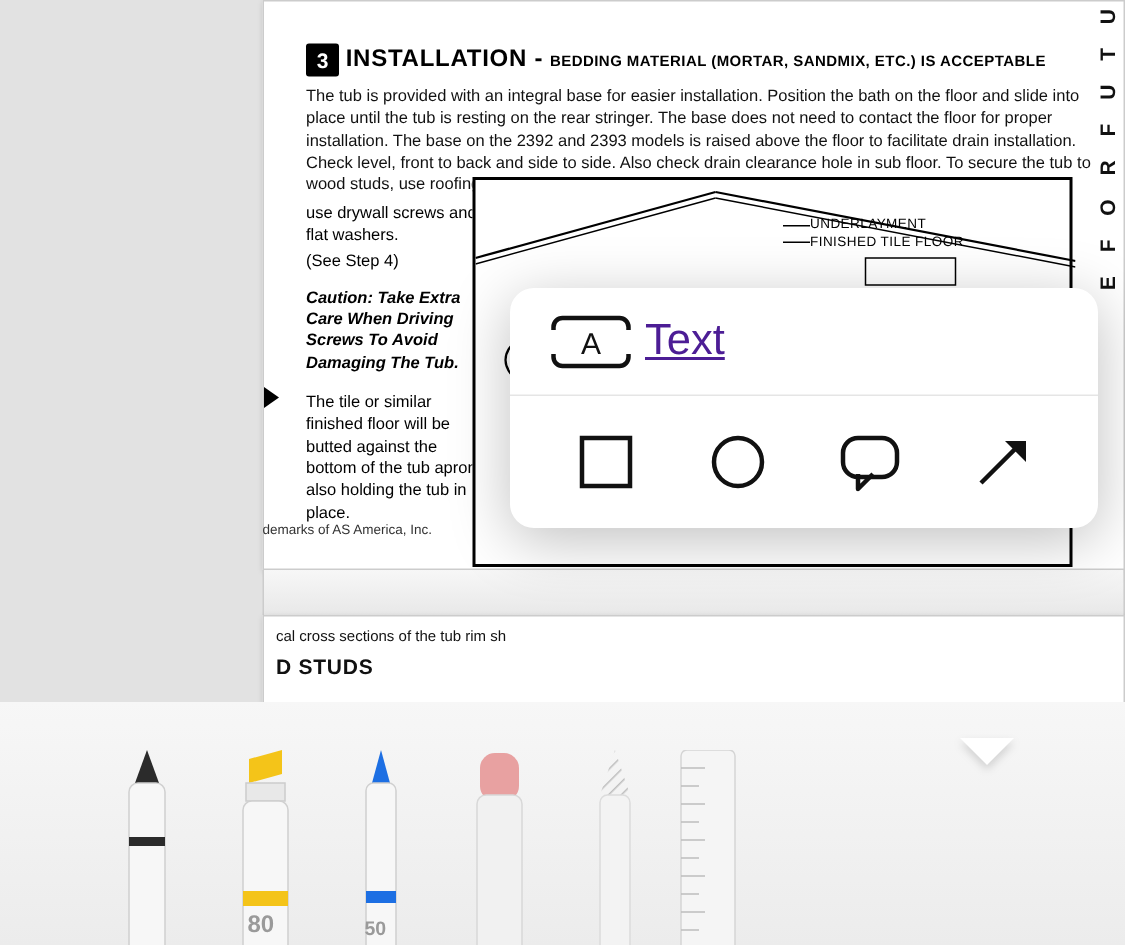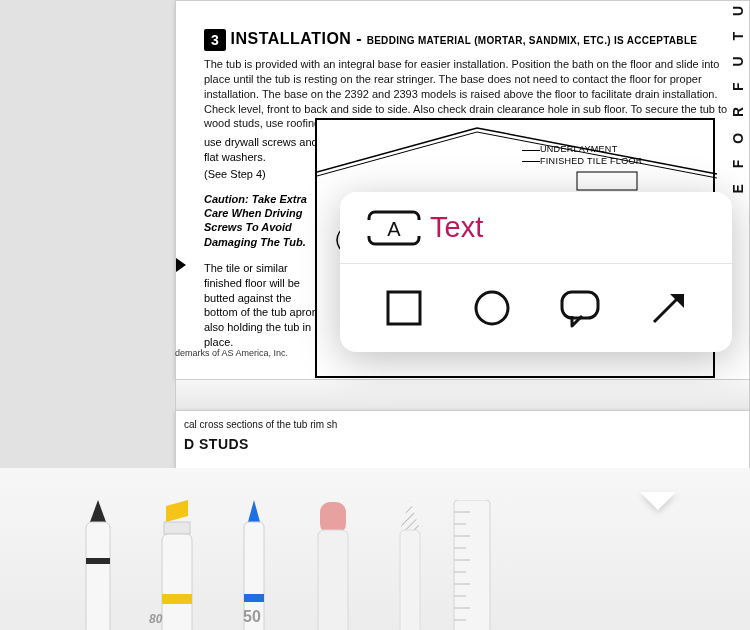--- a/index.html
+++ b/index.html
@@ -39,29 +39,29 @@
   .toolbar { position: absolute; left: 0; top: 468px; width: 750px; height: 162px; background: linear-gradient(#f7f7f7,#ececec); }
   .tool { position: absolute; bottom: -10px; width: 52px; }
   .tool svg { display: block; }
   .tool-pen       { left: 72px; }
   .tool-hl        { left: 150px; }
   .tool-pencil    { left: 228px; }
   .tool-eraser    { left: 306px; }
   .tool-lasso     { left: 384px; }
   .tool-ruler     { left: 448px; width: 48px; }
 
-  .hl-num  { position: absolute; left: 149px; bottom: 4px; font-size: 12px; color: #9a9a9a; font-weight: 600; font-style: italic; }
-  .pcl-num { position: absolute; left: 243px; bottom: 4px; font-size: 16px; color: #9a9a9a; font-weight: 600; }
+  .hl-num  { position: absolute; left: 165px; bottom: 4px; font-size: 16px; color: #9a9a9a; font-weight: 600; }
+  .pcl-num { position: absolute; left: 243px; bottom: 4px; font-size: 13px; color: #9a9a9a; font-weight: 600; }
 
   
   .popup { position: absolute; left: 340px; top: 192px; width: 392px; background: #fff; border-radius: 16px; box-shadow: 0 8px 40px rgba(0,0,0,0.25); overflow: hidden; }
   .popup-row { display: flex; align-items: center; height: 72px; padding: 0 24px; border-bottom: 1px solid #e5e5e5; }
   .popup-row:last-child { border-bottom: none; }
   .popup-icon { width: 60px; display: flex; justify-content: center; align-items: center; }
-  .popup-label { font-size: 29px; color: #be185d; padding-left: 6px; }
+  .popup-label { font-size: 29px; color: #4c1d95; padding-left: 6px; text-decoration: underline; }
   .popup-shapes { display: flex; align-items: center; justify-content: space-around; height: 88px; padding: 0 20px; }
   .shape-btn { width: 44px; height: 44px; display: flex; align-items: center; justify-content: center; }
   .popup-tail { position: absolute; left: 640px; top: 492px; width: 0; height: 0; border-left: 18px solid transparent; border-right: 18px solid transparent; border-top: 18px solid #fff; filter: drop-shadow(0 3px 3px rgba(0,0,0,0.15)); }
 </style>
 </head>
 <body>
 
 <div class="workspace">
 
   <div class="document-page">

